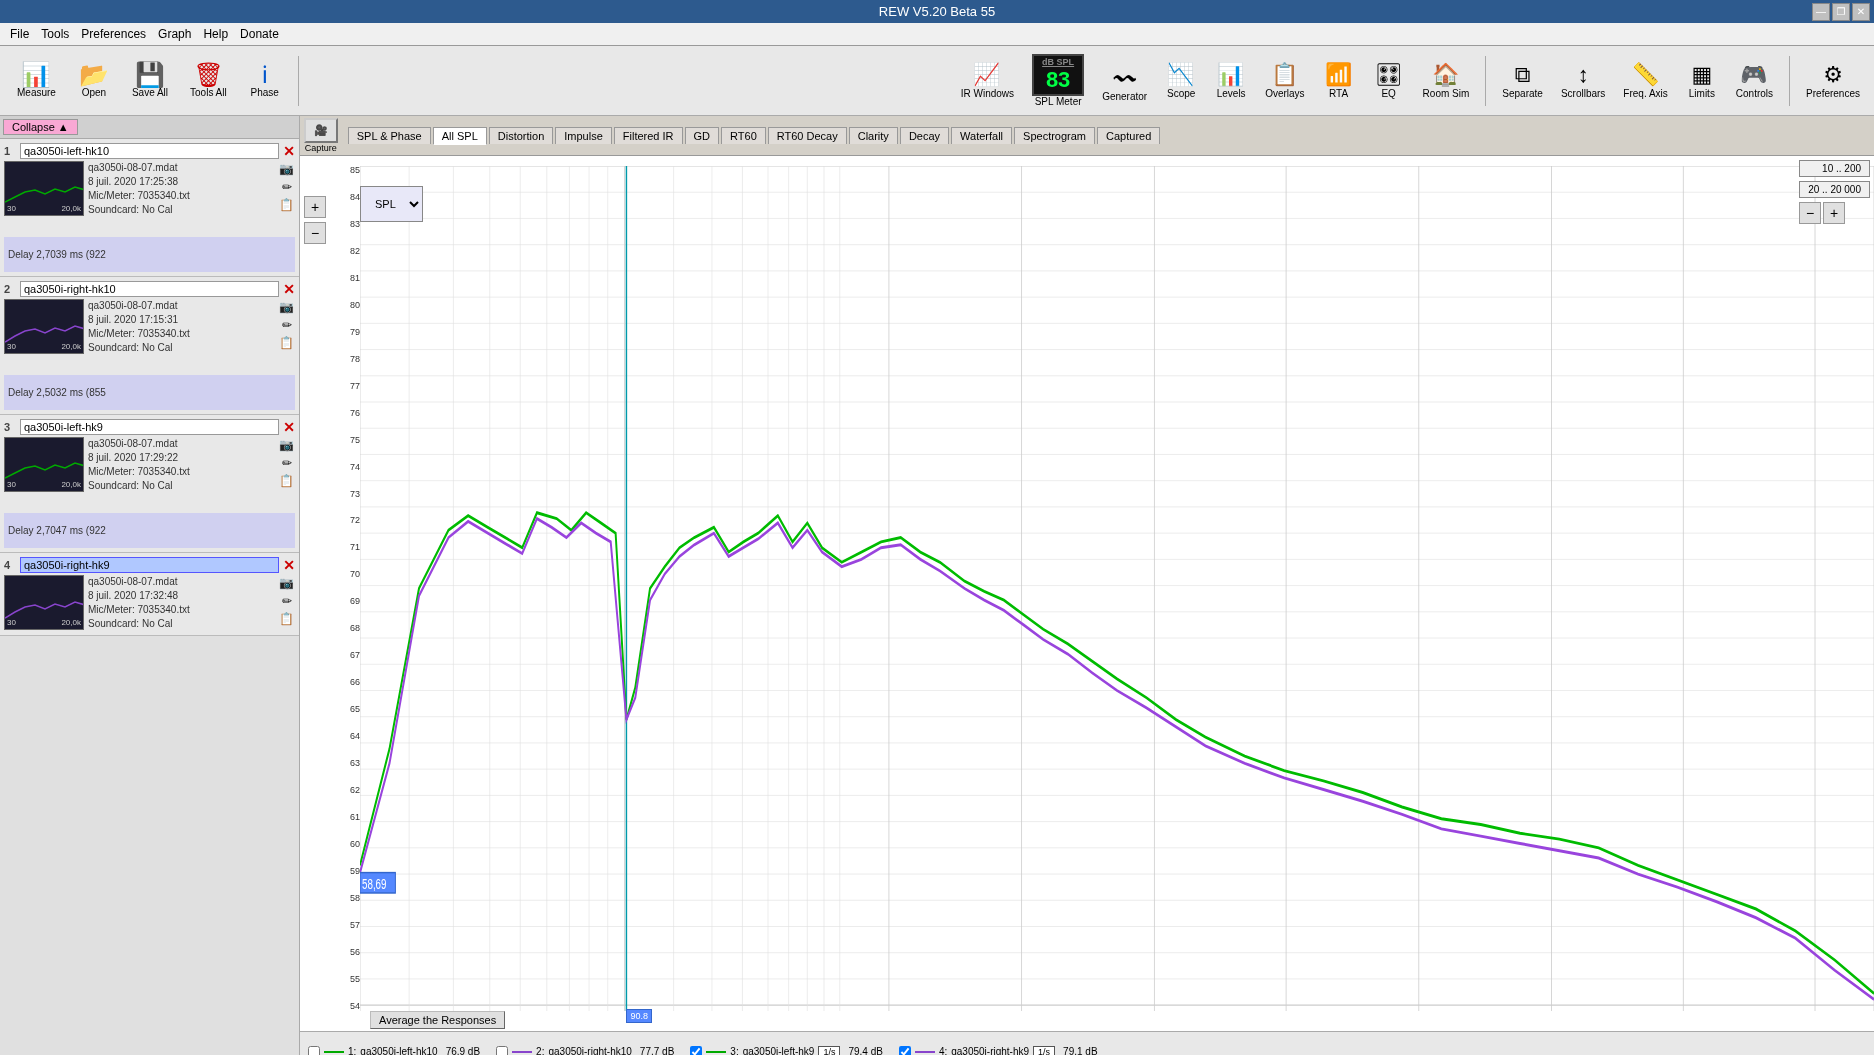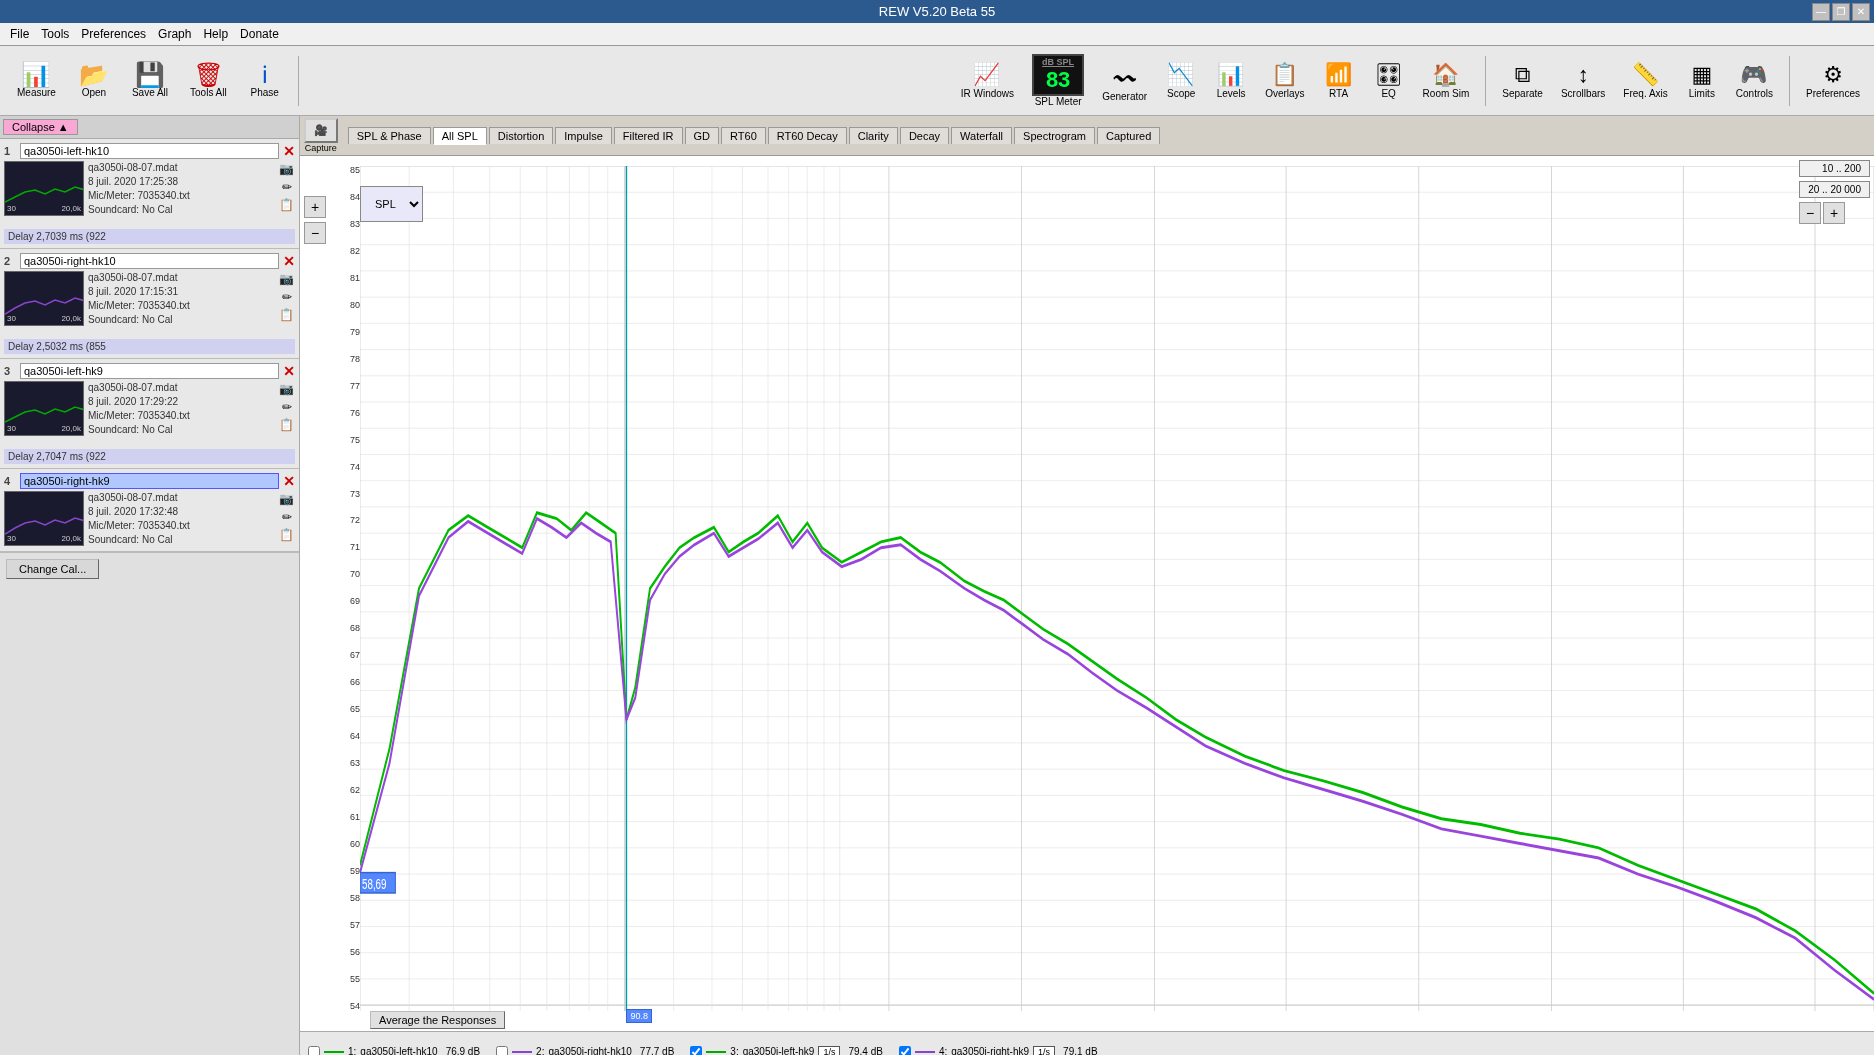--- a/index.html
+++ b/index.html
@@ -176,22 +176,22 @@
       height: 16px;
       cursor: pointer;
       display: flex;
       align-items: center;
       justify-content: center;
       font-size: 12px;
     }
     .delay-bar {
       background: #d0d0f0;
       font-size: 10px;
-      padding: 2px 4px;
-      margin-top: 12px;
+      padding: 12px 4px;
+      margin-top: 20px;
       color: #333;
     }
     .capture-btn {
       background: #e0e0e0;
       border: 2px outset #ccc;
       padding: 4px 8px;
       cursor: pointer;
       font-size: 11px;
     }
 
@@ -642,23 +642,20 @@
         </div>
         <div class="measurement-icons">
           <span class="meas-icon">📷</span>
           <span class="meas-icon">✏</span>
           <span class="meas-icon">📋</span>
         </div>
       </div>
     </div>
 
 
-    <div id="changecal-area">
-      <button class="changecal-btn">Change Cal...</button>
-    </div>
   </div>
 
   <div id="right-area">
 
     <div id="tab-bar">
 
       <div style="display:flex; flex-direction:column; align-items:center; margin-right:8px;">
         <button class="capture-btn">🎥</button>
         <span style="font-size:9px;">Capture</span>
       </div>

